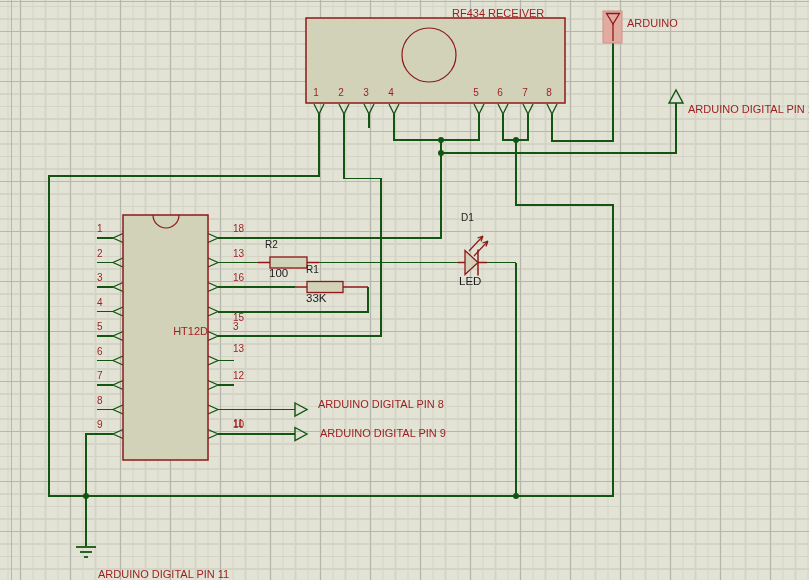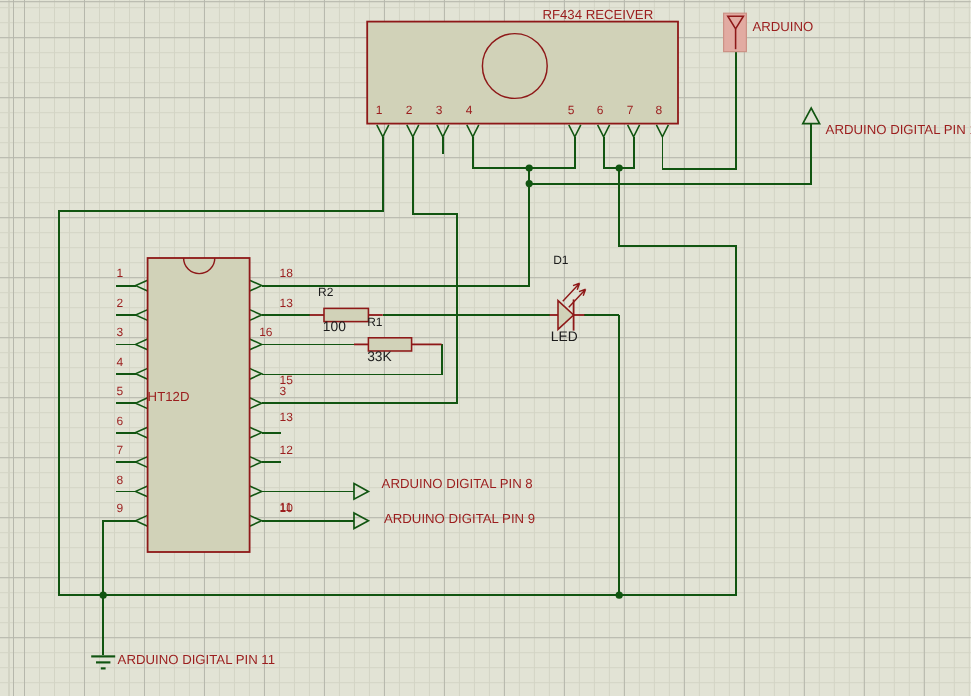--- a/index.html
+++ b/index.html
@@ -15,21 +15,21 @@
     background-position:20px 0,0 31px,7.5px 0,0 6px;
   }
   svg{position:absolute;left:0;top:0;}
   .lbl{position:absolute;white-space:nowrap;line-height:1.15;}
   .red{color:#9b1d1d;font-size:11px;}
   .blk{color:#1c1c1c;}
   .ref{font-size:10px;}
   .val{font-size:11.5px;}
   .pn{position:absolute;font-size:10px;color:#9b1d1d;line-height:1;}
   .pnc{position:absolute;font-size:10px;color:#9b1d1d;line-height:1;width:14px;text-align:center;}
-  .icname{position:absolute;font-size:11px;color:#9b1d1d;width:85px;text-align:left;}
+  .icname{position:absolute;font-size:11px;color:#9b1d1d;width:85px;text-align:right;}
 </style>
 </head>
 <body>
 
 <div id="canvas">
 
 <svg width="809" height="580">
 
   <g stroke="#115511" stroke-width="1.5" fill="none" shape-rendering="crispEdges">
     <polyline points="319,114 319,176 49,176 49,496 613,496 613,205 516,205 516,140"></polyline>
@@ -151,21 +151,21 @@
     <path d="M606.5 13.5 L619.5 13.5 L613 24 Z" fill="none" stroke="#8e1818" stroke-width="1.3"></path>
     <line x1="613" y1="24" x2="613" y2="41" stroke="#8e1818" stroke-width="1.3"></line>
   </g>
 </svg>
 
 <div class="lbl red" style="left:452px;top:7px">RF434 RECEIVER</div>
 <div class="lbl red" style="left:627px;top:17px">ARDUINO</div>
 <div class="lbl red" style="left:688px;top:103px">ARDUINO DIGITAL PIN 10</div>
 <div class="lbl red" style="left:318px;top:398px">ARDUINO DIGITAL PIN 8</div>
 <div class="lbl red" style="left:320px;top:427px">ARDUINO DIGITAL PIN 9</div>
-<div class="lbl red" style="left:98px;top:544px">ARDUINO DIGITAL PIN 11</div>
+<div class="lbl red" style="left:98px;top:568px">ARDUINO DIGITAL PIN 11</div>
 
 <div class="icname" style="left:123px;top:325px">HT12D</div>
 
 <div class="lbl blk ref" style="left:265px;top:239px">R2</div>
 <div class="lbl blk val" style="left:269px;top:267px">100</div>
 <div class="lbl blk ref" style="left:306px;top:264px">R1</div>
 <div class="lbl blk val" style="left:306px;top:292px">33K</div>
 <div class="lbl blk ref" style="left:461px;top:212px">D1</div>
 <div class="lbl blk val" style="left:459px;top:275px">LED</div>
 
@@ -183,21 +183,21 @@
 <span class="pn" style="left:97px;top:273px">3</span>
 <span class="pn" style="left:97px;top:297.5px">4</span>
 <span class="pn" style="left:97px;top:322px">5</span>
 <span class="pn" style="left:97px;top:346.5px">6</span>
 <span class="pn" style="left:97px;top:371px">7</span>
 <span class="pn" style="left:97px;top:395.5px">8</span>
 <span class="pn" style="left:97px;top:420px">9</span>
 
 <span class="pn" style="left:233px;top:224px">18</span>
 <span class="pn" style="left:233px;top:248.5px">13</span>
-<span class="pn" style="left:216px;top:273px">16</span>
+<span class="pn" style="left:233px;top:273px">16</span>
 <span class="pn" style="left:233px;top:313px">15</span>
 <span class="pn" style="left:233px;top:322px">3</span>
 <span class="pn" style="left:233px;top:344px">13</span>
 <span class="pn" style="left:233px;top:371px">12</span>
 <span class="pn" style="left:233px;top:419px">11</span>
 <span class="pn" style="left:233px;top:420px">10</span>
 
 </div>
 
 </body></html>

